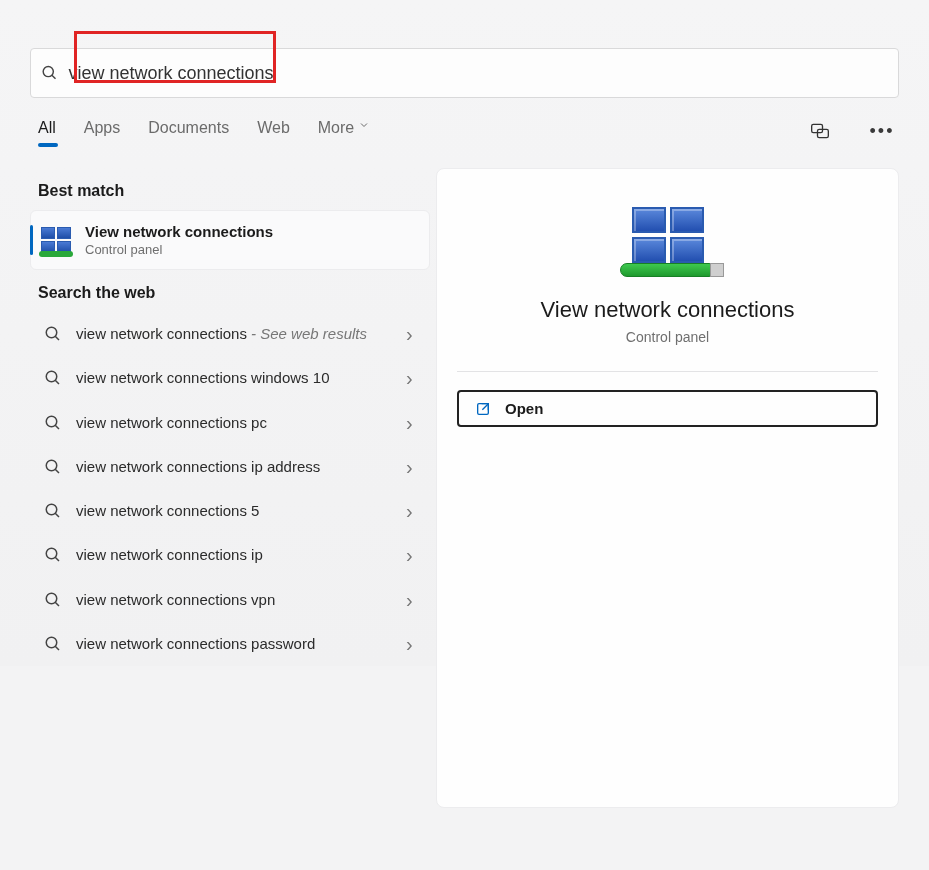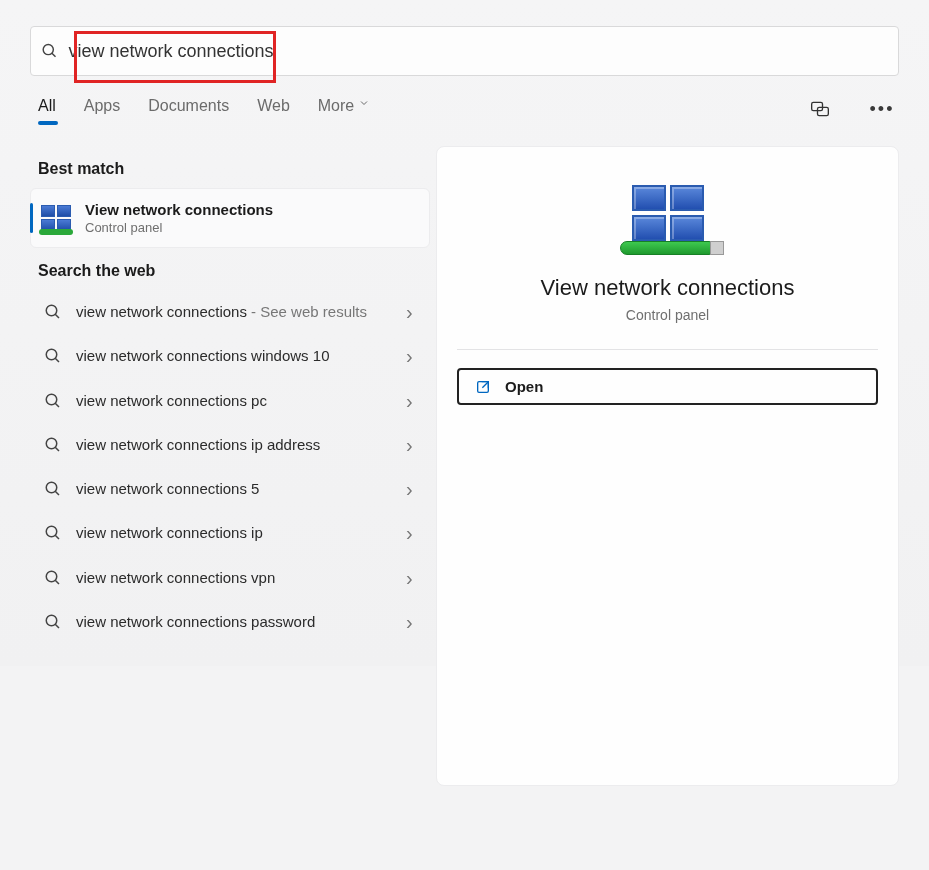--- a/index.html
+++ b/index.html
@@ -8,21 +8,21 @@
     background: #f3f3f4;
     width: 929px;
     height: 870px;
     overflow: hidden;
     color: #1b1b1b;
   }
   .window {
     width: 929px;
     height: 666px;
     background: linear-gradient(#f5f5f6, #f1f1f2);
-    padding: 12px 0 0 0;
+    padding: 34px 0 0 0;
     position: relative;
   }
 
   
   .searchbar {
     margin: 14px 30px 0 30px;
     height: 50px;
     border: 1px solid #d9d9da;
     border-radius: 4px;
     background: #fdfdfd;
@@ -155,21 +155,21 @@
     padding: 12px 14px 12px 14px;
     cursor: pointer;
   }
   .web-item .lbl {
     flex: 1;
     font-size: 15px;
     line-height: 1.35;
     color: #2b2b2b;
   }
   .web-item .lbl .suffix-bold { font-weight: 400; }
-  .web-item .lbl .dim { color: #777; }
+  .web-item .lbl .dim { color: #777; font-style: italic; }
   .row-search-icon { width: 18px; height: 18px; stroke:#444; fill:none; stroke-width:2; flex-shrink:0;}
   .chevron { width: 10px; color:#777; font-size:20px; line-height:1; flex-shrink:0;}
 
   
   .detail-icon-wrap {
     display:flex; justify-content:center; margin-top:10px;
   }
   .cp-icon-large {
     width: 84px; height: 70px;
     position: relative;

